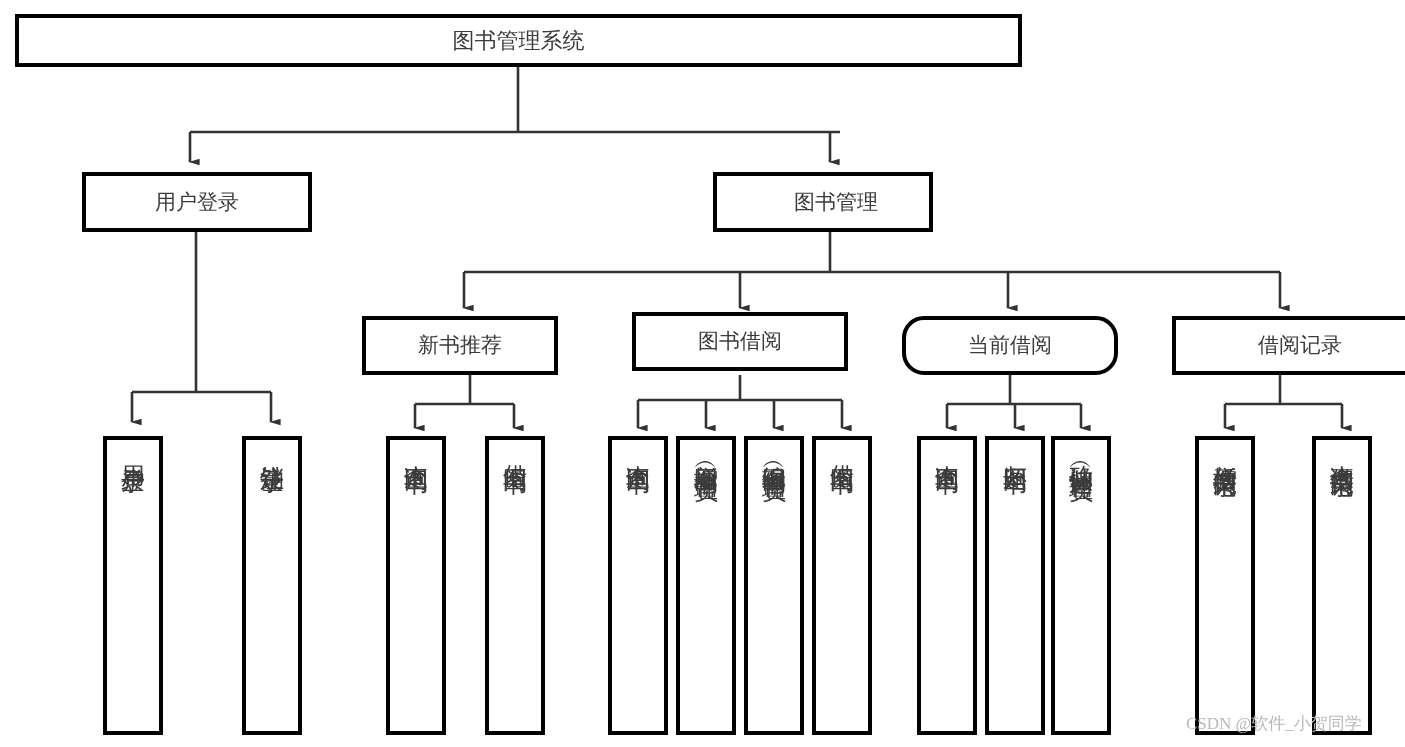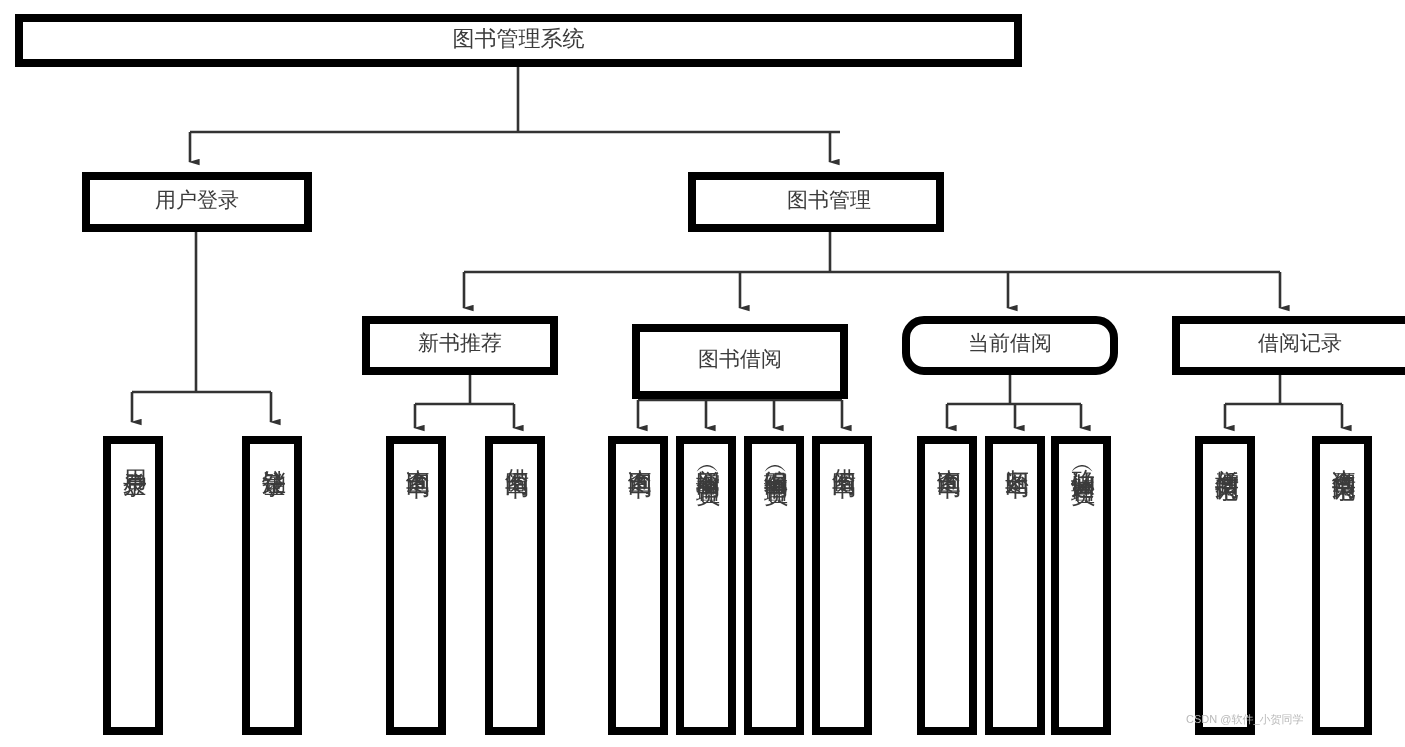--- a/index.html
+++ b/index.html
@@ -21,26 +21,25 @@
     position: absolute;
     left: 0;
     top: 0;
     width: 1405px;
     height: 747px;
   }
   .node {
     position: absolute;
     box-sizing: border-box;
     background: #ffffff;
-    border: 8px solid #000000;
+    border: 4px solid #000000;
     display: flex;
     align-items: center;
     justify-content: center;
     z-index: 2;
-    font-family: Liberation Mono, monospace;
   }
   .node .label {
     color: #3b3b3b;
     line-height: 1.18;
     text-align: center;
     white-space: pre;
   }
   
   .node.h .label {
     font-size: 21px;
@@ -61,25 +60,25 @@
     letter-spacing: 2px;
     line-height: 1;
   }
   .node.v.tall .label {
     padding-top: 0;
   }
   .watermark {
     position: absolute;
     left: 1186px;
     top: 712px;
-    font-size: 11px;
+    font-size: 17px;
     color: #b9b9b9;
     white-space: nowrap;
     z-index: 3;
-    font-family: Liberation Sans, sans-serif;
+    font-family: Liberation Serif, serif;
   }
 </style>
 </head>
 <body>
 
 <div id="canvas">
 
   <svg id="connectors" viewBox="0 0 1405 747" xmlns="http://www.w3.org/2000/svg">
     <defs>
       <marker id="arrow" markerWidth="10" markerHeight="12" refX="3.2" refY="9.6" orient="auto" markerUnits="userSpaceOnUse">
@@ -131,28 +130,28 @@
     </g>
   </svg>
 
   <div class="node root h" style="left:15px; top:14px; width:1007px; height:53px;">
     <span class="label">图书管理系统</span>
   </div>
 
   <div class="node h" style="left:82px; top:172px; width:230px; height:60px;">
     <span class="label">用户登录</span>
   </div>
-  <div class="node h" style="left:688px; top:172px; width:256px; height:60px;padding-left:26px;">
+  <div class="node h" style="left:713px; top:172px; width:220px; height:60px;padding-left:26px;">
     <span class="label">图书管理</span>
   </div>
 
   <div class="node h" style="left:362px; top:316px; width:196px; height:59px;">
     <span class="label">新书推荐</span>
   </div>
-  <div class="node h" style="left:632px; top:324px; width:216px; height:75px;">
+  <div class="node h" style="left:632px; top:312px; width:216px; height:59px;">
     <span class="label">图书借阅</span>
   </div>
   <div class="node h" style="left:902px; top:316px; width:216px; height:59px;border-radius:22px;">
     <span class="label">当前借阅</span>
   </div>
   <div class="node h" style="left:1172px; top:316px; width:256px; height:59px;">
     <span class="label">借阅记录</span>
   </div>
 
   <div class="node v" style="left:103px; top:436px; width:60px; height:299px;">

